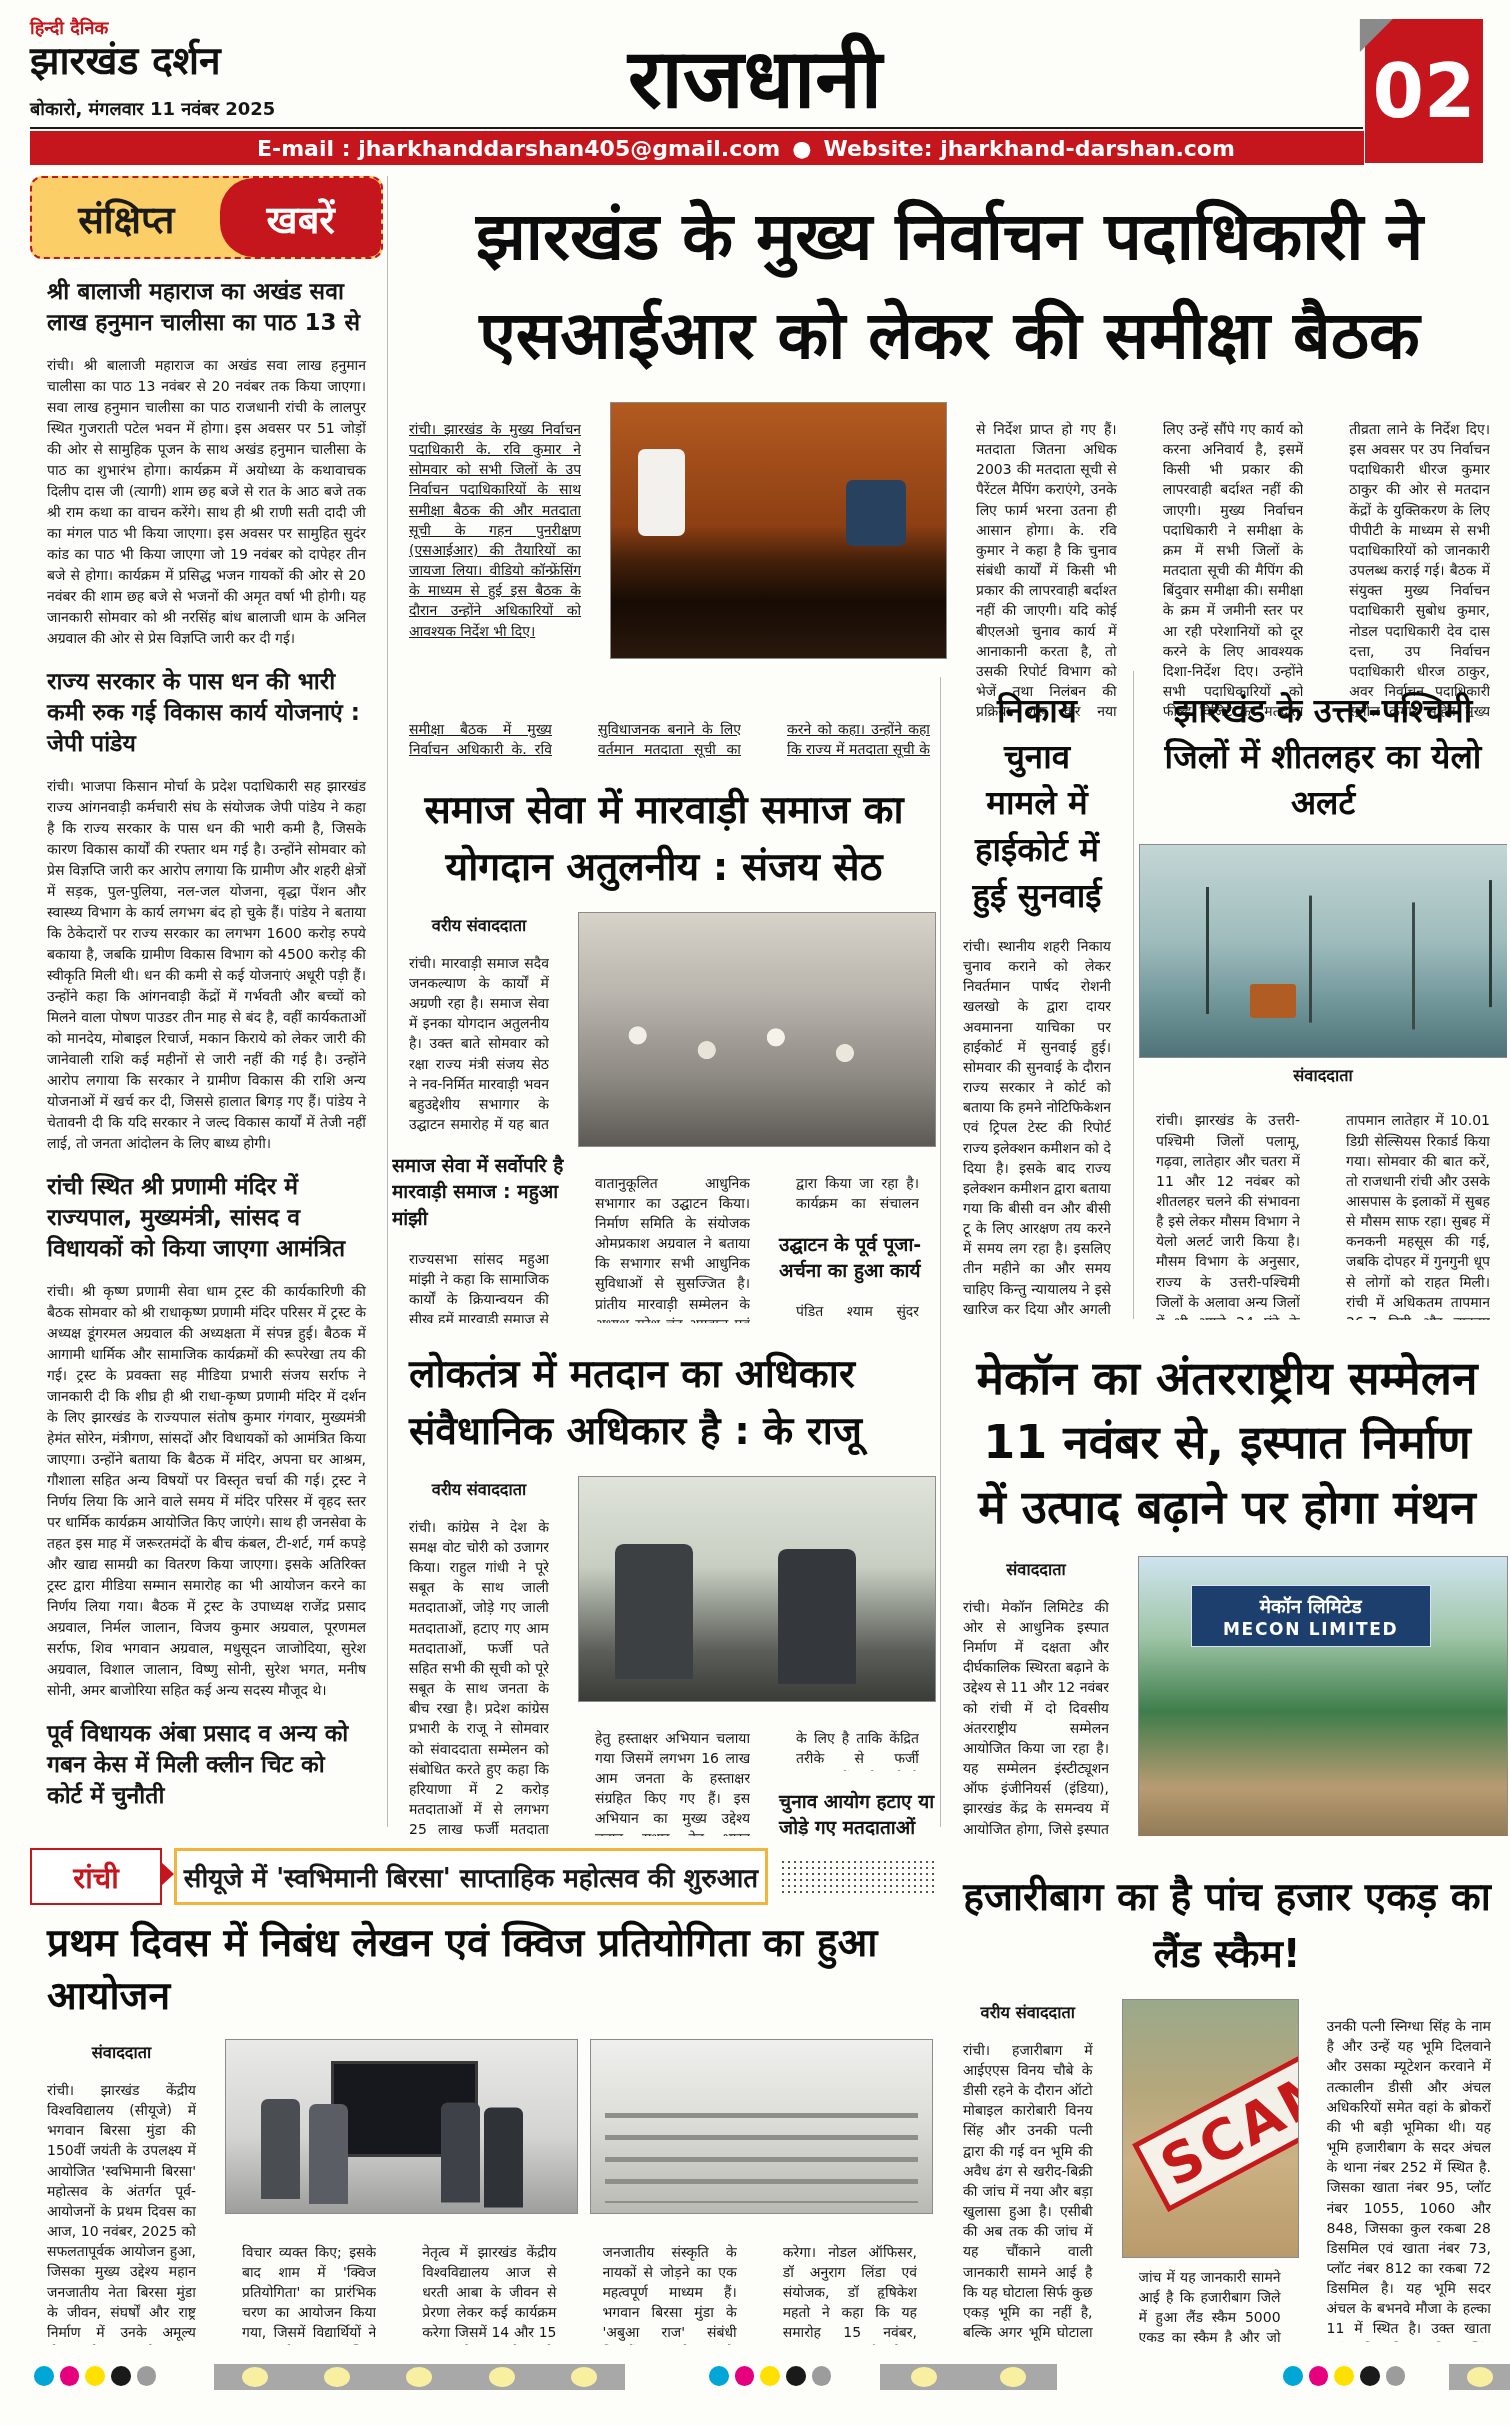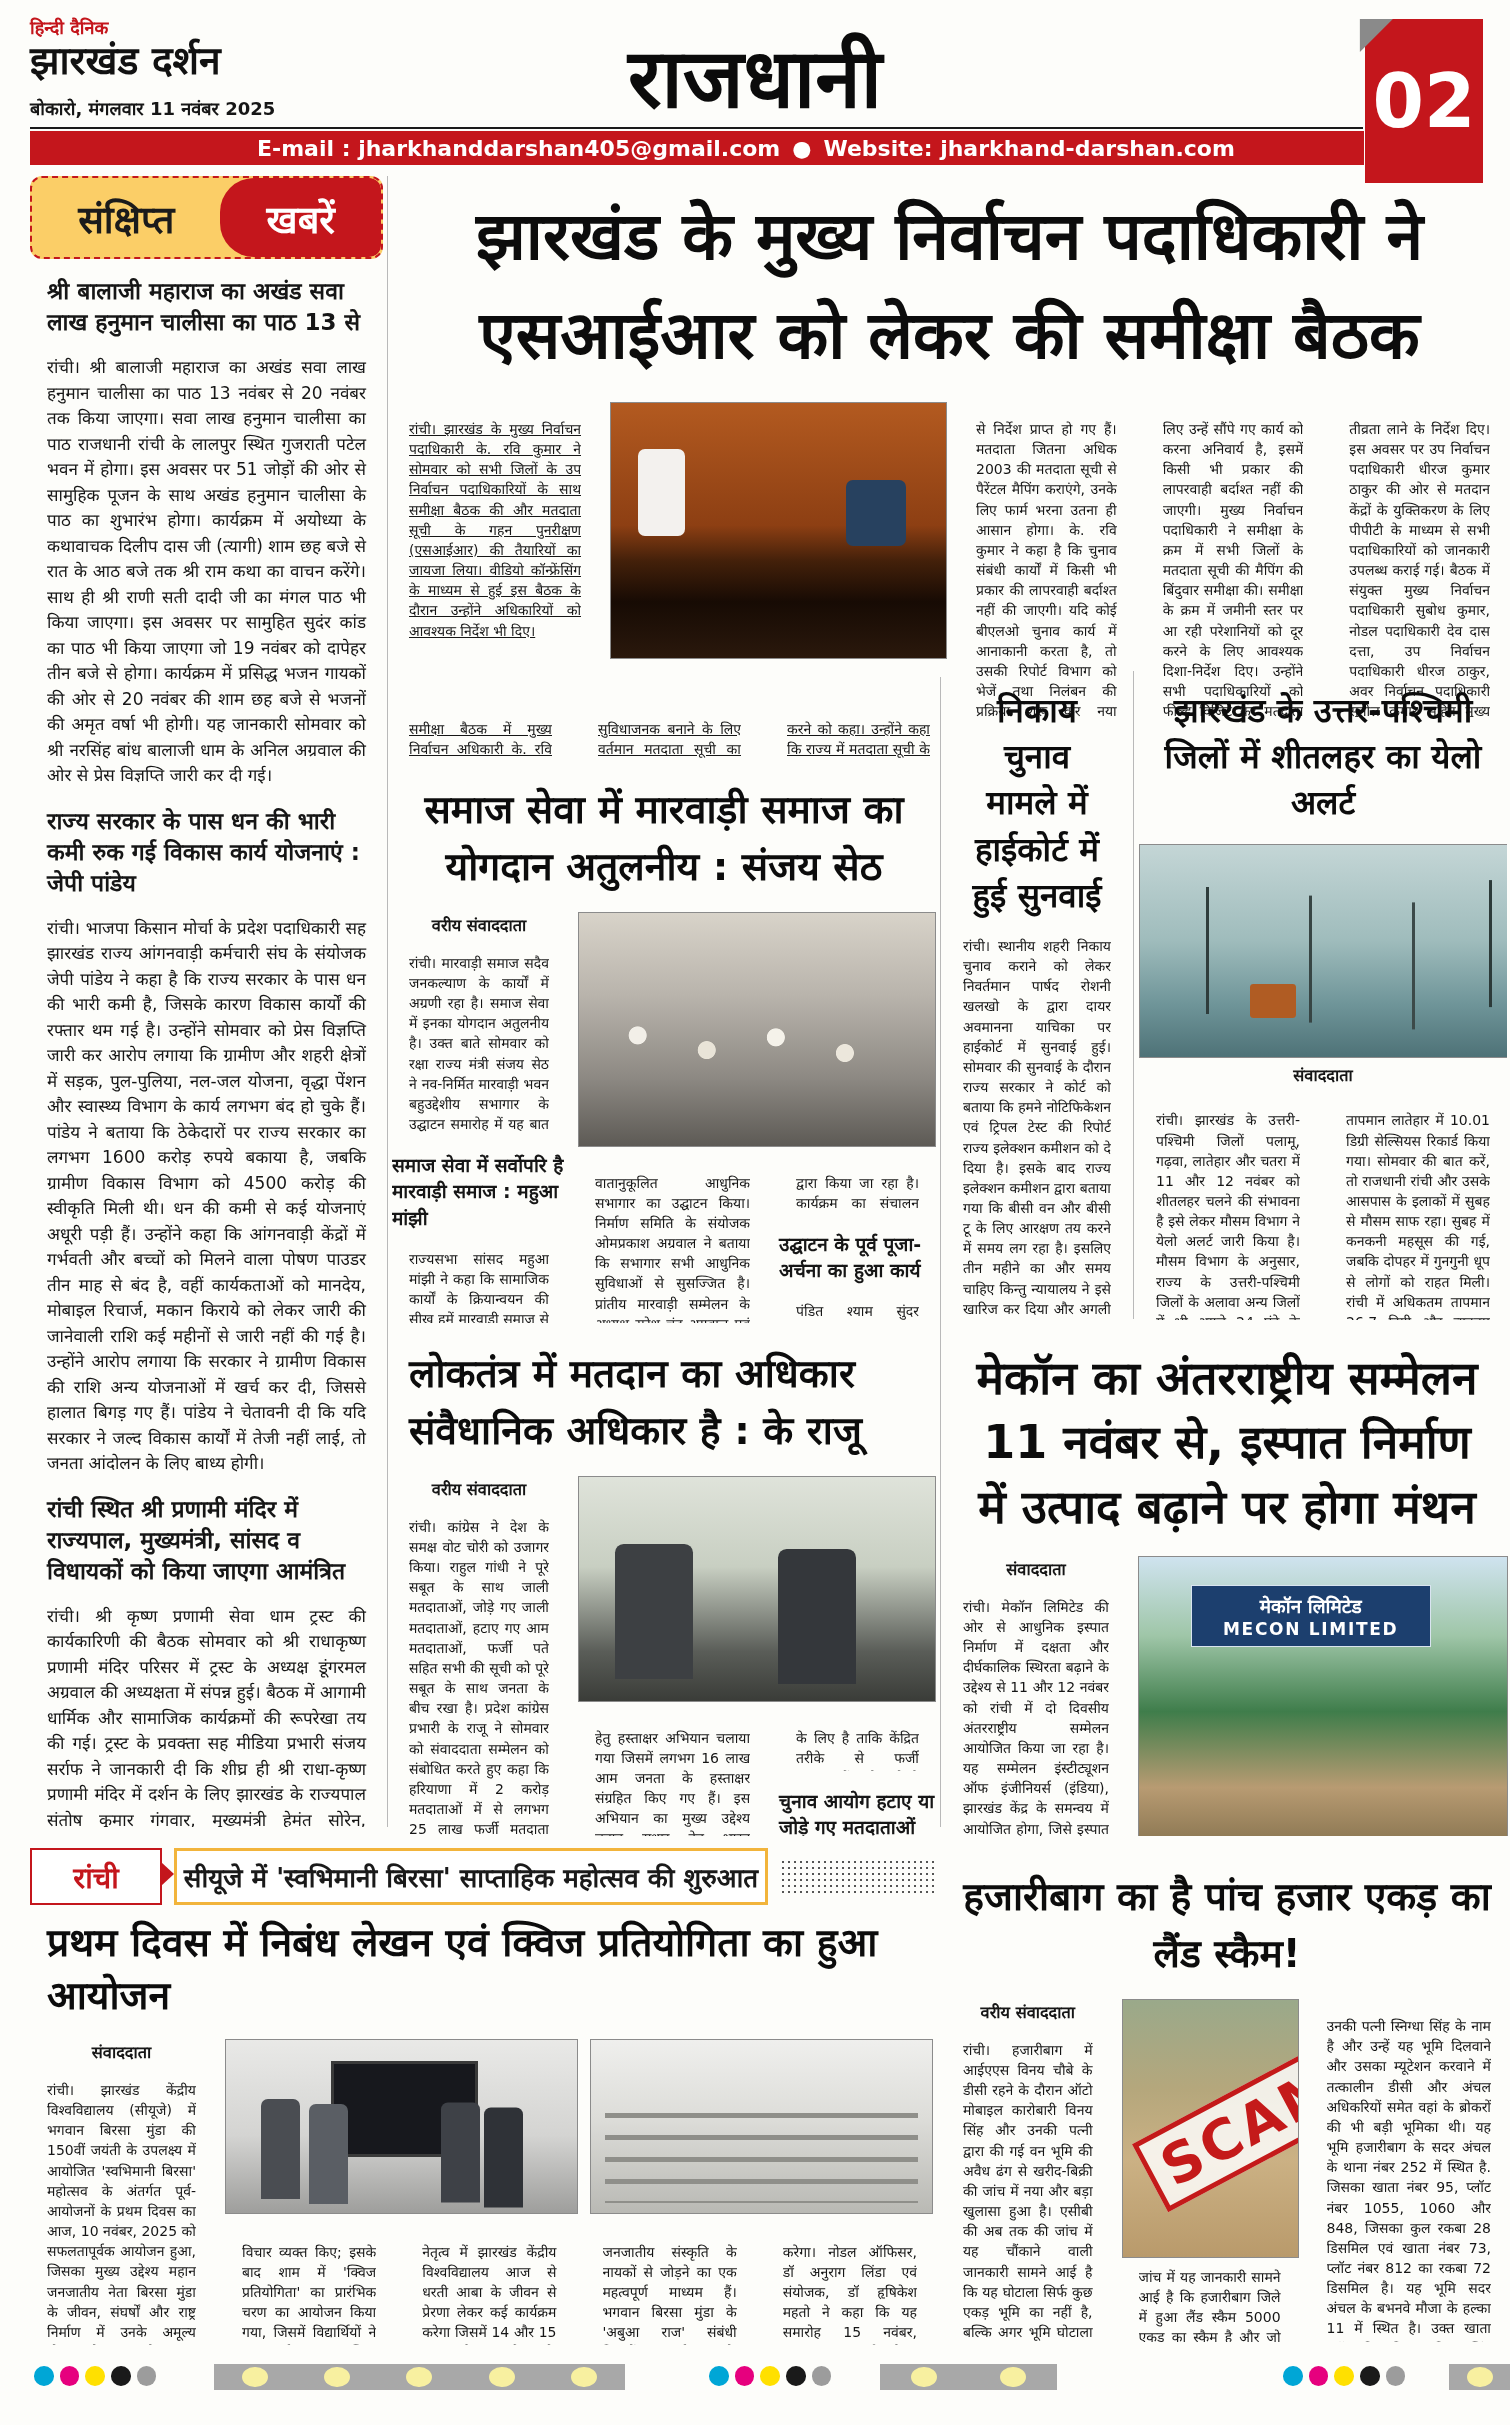--- a/index.html
+++ b/index.html
@@ -24,21 +24,21 @@
   .contact-bar{background:#c4161c;color:#fff;font-weight:700;font-size:22px;display:flex;align-items:center;}
   .contact-bar .txt{margin-left:227px;}
   .page-num-box{background:#c4161c;color:#fff;font-weight:800;font-size:74px;display:flex;align-items:center;justify-content:center;}
   .fold{position:absolute;left:0;top:0;width:0;height:0;border-top:33px solid #8a8a8a;border-right:33px solid transparent;transform:translateX(-5.1px);}
   
   .briefs-label{display:flex;align-items:stretch;background:#fbce67;border:2.6px dashed #c4161c;border-radius:12px;overflow:hidden;height:79px;}
   .briefs-label .l1{flex:1;display:flex;align-items:center;justify-content:center;font-size:38px;font-weight:800;color:#1b1b1b;}
   .briefs-label .l2{width:46%;background:#c4161c;border-radius:34px 12px 12px 34px;display:flex;align-items:center;justify-content:center;font-size:38px;font-weight:800;color:#fff;}
   .brief{margin-top:15.4px;}
   .brief h3{font-size:23px;font-weight:800;line-height:1.35;margin-bottom:6.9px;}
-  .brief p{font-size:17px;line-height:1.5;text-align:justify;}
+  .brief p{font-size:14px;line-height:1.5;text-align:justify;}
   .portrait-photo{float:right;width:104px;height:130px;margin:3.4px 0 5.1px 8.6px;border:0.9px solid #999;
     background:radial-gradient(circle at 50% 28%, #caa184 0 26%, #7a5a43 27% 40%, #e8e4de 41%);}
   
   .photo{position:relative;overflow:hidden;border:0.9px solid #8b8b8b;}
   .photo-meeting{background:linear-gradient(180deg,#b35a20 0%,#8d3f13 48%,#43200a 62%,#170b04 78%,#2a180c 100%);}
   .photo-meeting:before{content:"";position:absolute;left:8%;top:18%;width:14%;height:34%;background:#f3f1ee;border-radius:6.9px;}
   .photo-meeting:after{content:"";position:absolute;right:12%;top:30%;width:18%;height:26%;background:#27415f;border-radius:6.9px;}
   .photo-crowd{background:linear-gradient(180deg,#d8d3c9 0%,#b9b4ac 35%,#8e8a84 70%,#5d5a55 100%);}
   .photo-crowd:before{content:"";position:absolute;left:6%;top:40%;width:88%;height:42%;
     background:radial-gradient(circle 10.3px at 12% 30%, #f2efe8 0 8.6px, transparent 9.4px),
@@ -86,21 +86,21 @@
 </style>
 </head>
 <body>
 
 <div class="abs" style="left:30px;top:15.4px;width:308px;">
   <div class="masthead-tag">हिन्दी दैनिक</div>
   <div class="masthead">झारखंड दर्शन</div>
   <div class="dateline">बोकारो, मंगलवार 11 नवंबर 2025</div>
 </div>
 <div class="abs section-title" style="left:498px;top:19px;width:514px;">राजधानी</div>
-<div class="abs page-num-box" style="left:1365px;top:19px;width:118px;height:164px;">
+<div class="abs page-num-box" style="left:1365px;top:19px;width:118px;height:144px;">
   <span class="fold"></span>
   <span>02</span>
 </div>
 <div class="hairline" style="left:30px;top:127px;width:1333px;"></div>
 <div class="abs contact-bar" style="left:30px;top:131px;width:1334px;height:34px;">
   <span class="txt">E-mail : jharkhanddarshan405@gmail.com</span>
   <span style="margin:0 12px;">●</span>
   <span>Website: jharkhand-darshan.com</span>
 </div>
 

